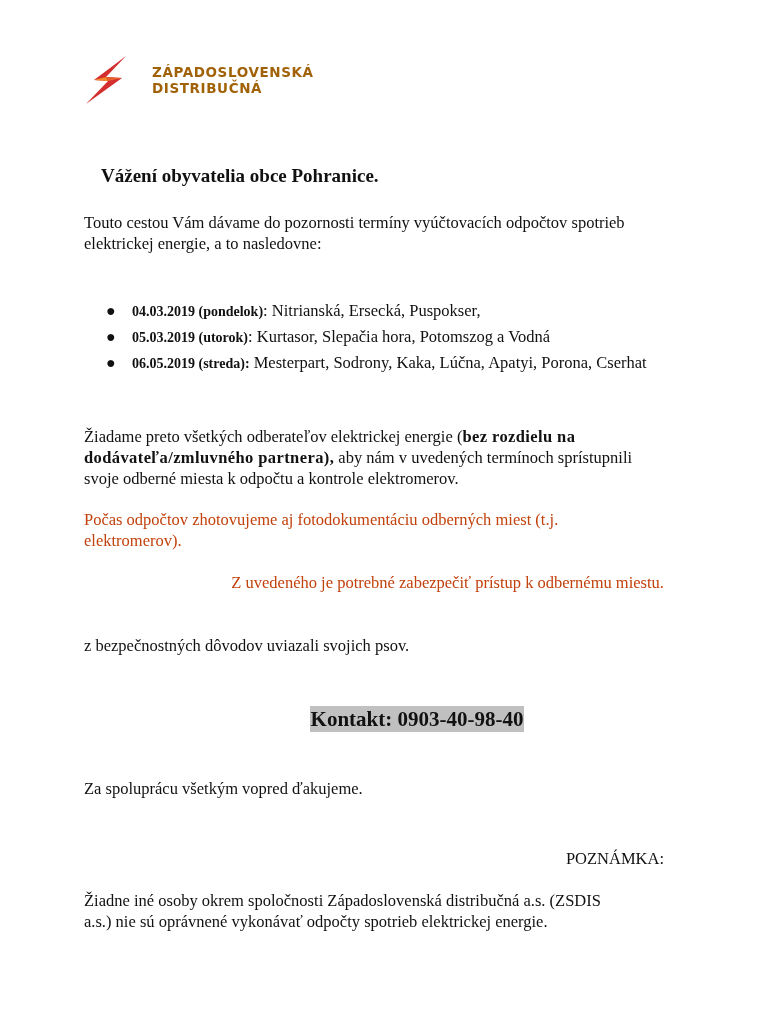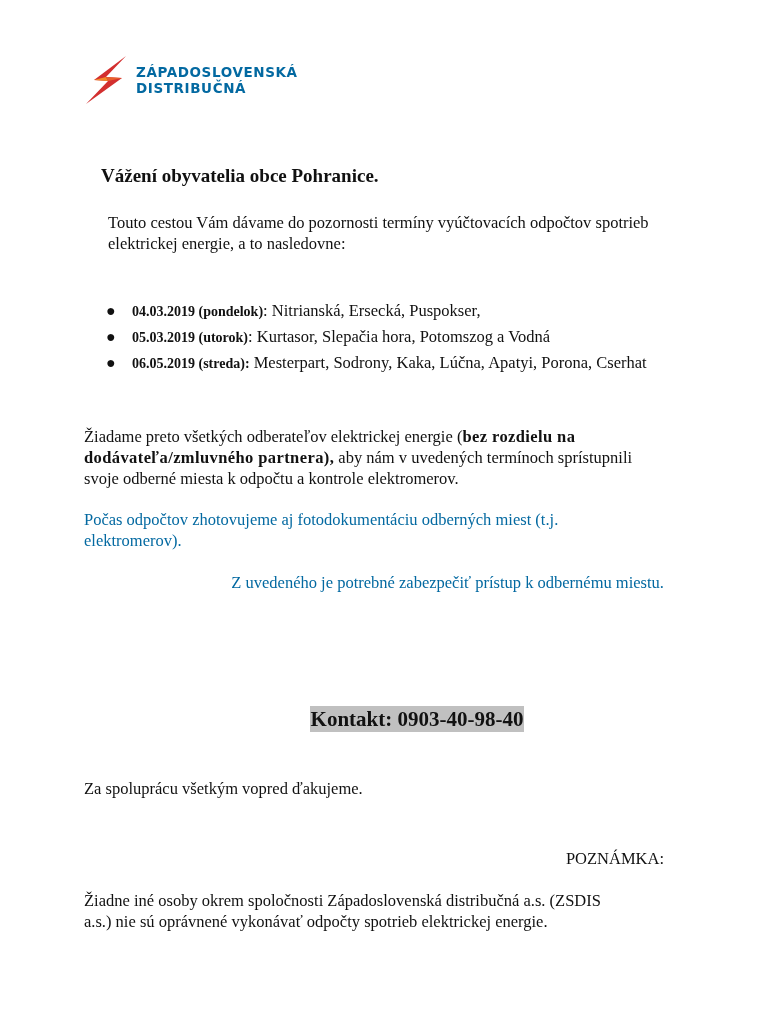--- a/index.html
+++ b/index.html
@@ -14,45 +14,45 @@
     }
     .logo {
       position: absolute;
       left: 86px;
       top: 56px;
       display: flex;
       align-items: center;
     }
     .logo svg { display: block; }
     .logo-text {
-      margin-left: 8px;
+      margin-left: 24px;
       font-family: "DejaVu Sans", sans-serif;
       font-weight: bold;
       font-size: 13.5px;
       line-height: 16px;
-      color: #0369a1;
+      color: #a16207;
       letter-spacing: 0.6px;
     }
     .title {
       position: absolute;
       left: 84px;
       top: 148px;
       font-size: 19px;
       font-weight: bold;
       margin: 17px;
     }
     .para {
       position: absolute;
       left: 84px;
       font-size: 16.5px;
       line-height: 21px;
       margin: 0;
       width: 580px;
     }
-    .p-intro { top: 212px; margin-left: 24px; }
+    .p-intro { top: 212px; }
     .schedule {
       position: absolute;
       left: 84px;
       top: 300px;
       width: 600px;
       margin: 0;
       padding: 0 0 0 48px;
       font-size: 16.5px;
       line-height: 21px;
       list-style: none;
@@ -67,21 +67,21 @@
       left: -26px;
       top: 0;
       font-size: 16px;
     }
     .schedule .date {
       font-weight: bold;
       font-size: 14px;
     }
     .p-request { top: 426px; }
     .p-request b { font-weight: bold; letter-spacing: 0.4px; }
-    .red { color: #0369a1; }
+    .red { color: #c2410c; }
     .p-photo { top: 509px; }
     .p-access { top: 572px; text-align: right; }
     .p-dogs { top: 614px; }
     .contact {
       position: absolute;
       left: 0;
       width: 784px;
       top: 706px;
       text-align: center;
       margin: 0;
@@ -136,20 +136,21 @@
 <p class="para p-request" style="width:560px;">
   <span>Žiadame preto všetkých odberateľov elektrickej energie (</span><b>bez rozdielu na dodávateľa/zmluvného partnera),</b><span> aby nám v uvedených termínoch sprístupnili svoje odberné miesta k odpočtu a kontrole elektromerov.</span>
 </p>
 
 <p class="para p-photo red" style="width:560px;">Počas odpočtov zhotovujeme aj fotodokumentáciu odberných miest (t.j. elektromerov).</p>
 
 <p class="para p-access red">Z uvedeného je potrebné zabezpečiť prístup k odbernému miestu.</p>
 
 <p class="para p-dogs">
   <br>
+  <span>z bezpečnostných dôvodov uviazali svojich psov.</span>
 </p>
 
 <p class="contact">
   <span>Kontakt: 0903-40-98-40</span>
 </p>
 
 <p class="para p-thanks">Za spoluprácu všetkým vopred ďakujeme.</p>
 
 <p class="para p-note">POZNÁMKA:</p>
 

